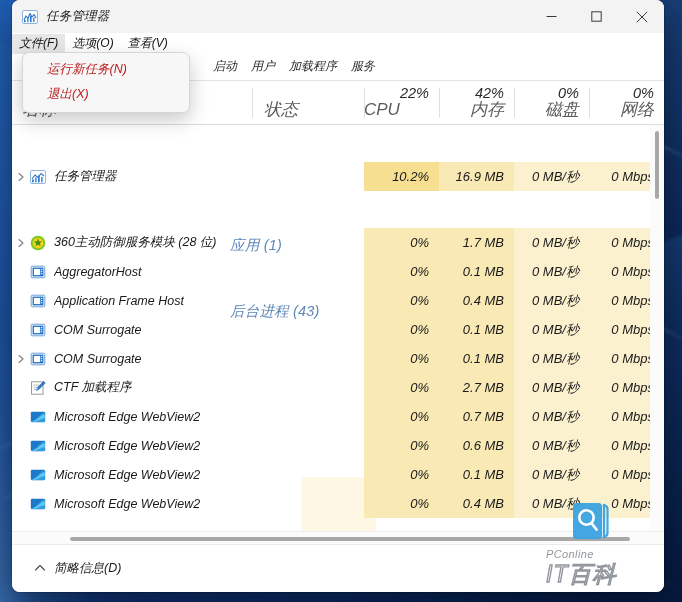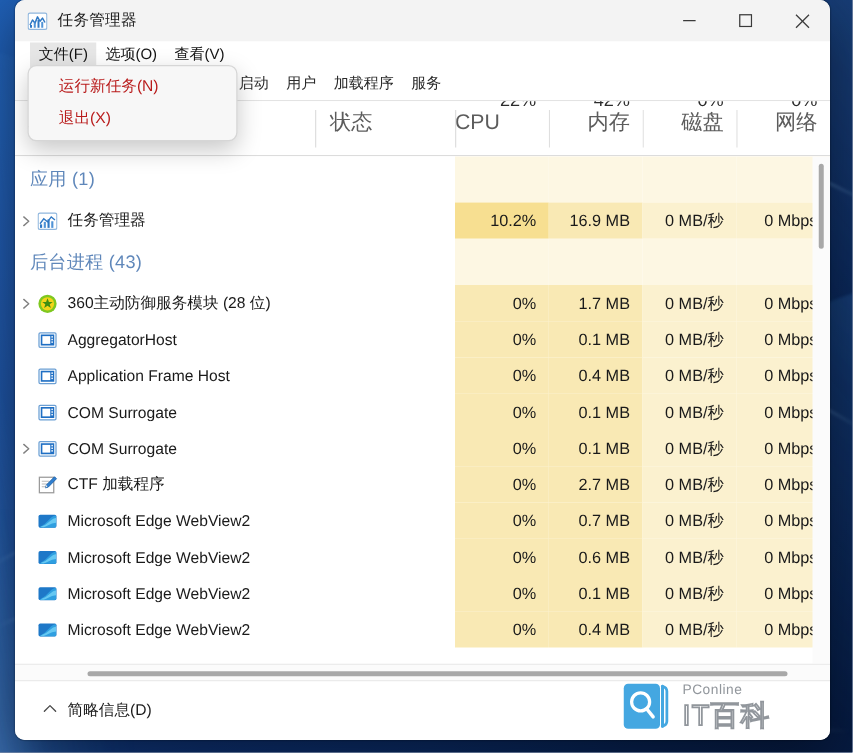--- a/index.html
+++ b/index.html
@@ -49,21 +49,21 @@
 
   
   #tm-window {
     position: absolute;
     left: 12px; top: 0px;
     width: 652px; height: 592px;
     background: #ffffff;
     border-radius: 8px;
     box-shadow: 0 0 0 1px rgba(0,0,0,.16), 0 14px 42px rgba(0,0,0,.42);
     overflow: hidden;
-    display: flex; flex-direction: column;
+    display: flex; flex-direction: column; font-style: italic;
   }
 
   
   #titlebar {
     height: 33px; flex: 0 0 33px;
     display: flex; align-items: center;
     background: #f3f3f3;
     position: relative;
   }
   #tm-app-icon {
@@ -80,55 +80,55 @@
     display: flex; align-items: center; justify-content: center;
     cursor: default;
   }
   .wc svg { display: block; }
 
   
   #menubar {
     height: 22px; flex: 0 0 22px;
     display: flex; align-items: center;
     background: #ffffff;
-    padding-left: 12px;
+    padding-left: 0;
   }
   .menu-item {
     font-size: 12px; color: #141414;
     padding: 1px 7px 2px 7px;
     white-space: nowrap; cursor: default;
   }
   .menu-item.open { background: #e6e6e6; }
 
   
   #tabstrip {
     height: 26px; flex: 0 0 26px;
     display: flex; 
     background: #ffffff;
     border-bottom: 1px solid #e3e3e3;
-    padding-left: 2px;
+    padding-left: 24px;
     position: relative;
   }
   .tab {
     font-size: 12px; color: #2a2a2a;
     padding: 3px 7px 5px 7px;
     white-space: nowrap; cursor: default;
   }
 
   
   #colheader {
     flex: 0 0 44px; height: 44px;
     display: flex; align-items: stretch;
     background: #ffffff;
     border-bottom: 1px solid #dcdcdc;
     position: relative;
   }
   .ch {
     display: flex; flex-direction: column; justify-content: flex-end;
-    padding-bottom: 20px;
+    padding-bottom: 8px;
     position: relative;
     cursor: default;
     overflow: hidden;
   }
   .ch + .ch::before {
     content: ""; position: absolute; left: 0; top: 7px; bottom: 6px;
     width: 1px; background: #dfdfdf;
   }
   .ch .pct {
     font-size: 14.5px; color: #2b2b2b; text-align: right;
@@ -151,21 +151,21 @@
   #listwrap {
     flex: 1 1 auto; position: relative; overflow: hidden;
     background: #ffffff;
   }
   #list { position: absolute; inset: 0; overflow: hidden; }
   .row {
     display: flex; align-items: center;
     height: 29px; position: relative;
     cursor: default;
   }
-  .group-row { height: 37px; }
+  .group-row { height: 37px; flex-direction: column; }
   .group-title {
     font-size: 14.5px; color: #5f87ba; padding-left: 12px;
     white-space: nowrap; letter-spacing: .2px;
   }
   .c-name {
     width: 240px; flex: 0 0 240px;
     display: flex; align-items: center; height: 100%;
     overflow: hidden;
   }
   .chev {
@@ -246,20 +246,21 @@
     height: 25px; display: flex; align-items: center;
     padding-left: 24px; font-size: 12.5px; color: #b91c1c;
     white-space: nowrap; cursor: default;
   }
 
   
   #watermark {
     position: absolute; right: 26px; bottom: 6px;
     display: flex; align-items: center; gap: 7px;
     opacity: .95;
+    flex-direction: column;
   }
   #wm-mark { width: 42px; height: 42px; flex: 0 0 42px; }
   #wm-text { display: flex; flex-direction: column; line-height: 1; }
   #wm-pconline {
     font-size: 11px; color: #8c9197; letter-spacing: .4px;
     margin-bottom: 1px; font-family: "Liberation Sans", sans-serif;
   }
   #wm-cn { height: 25px; }
 </style>
 </head>

